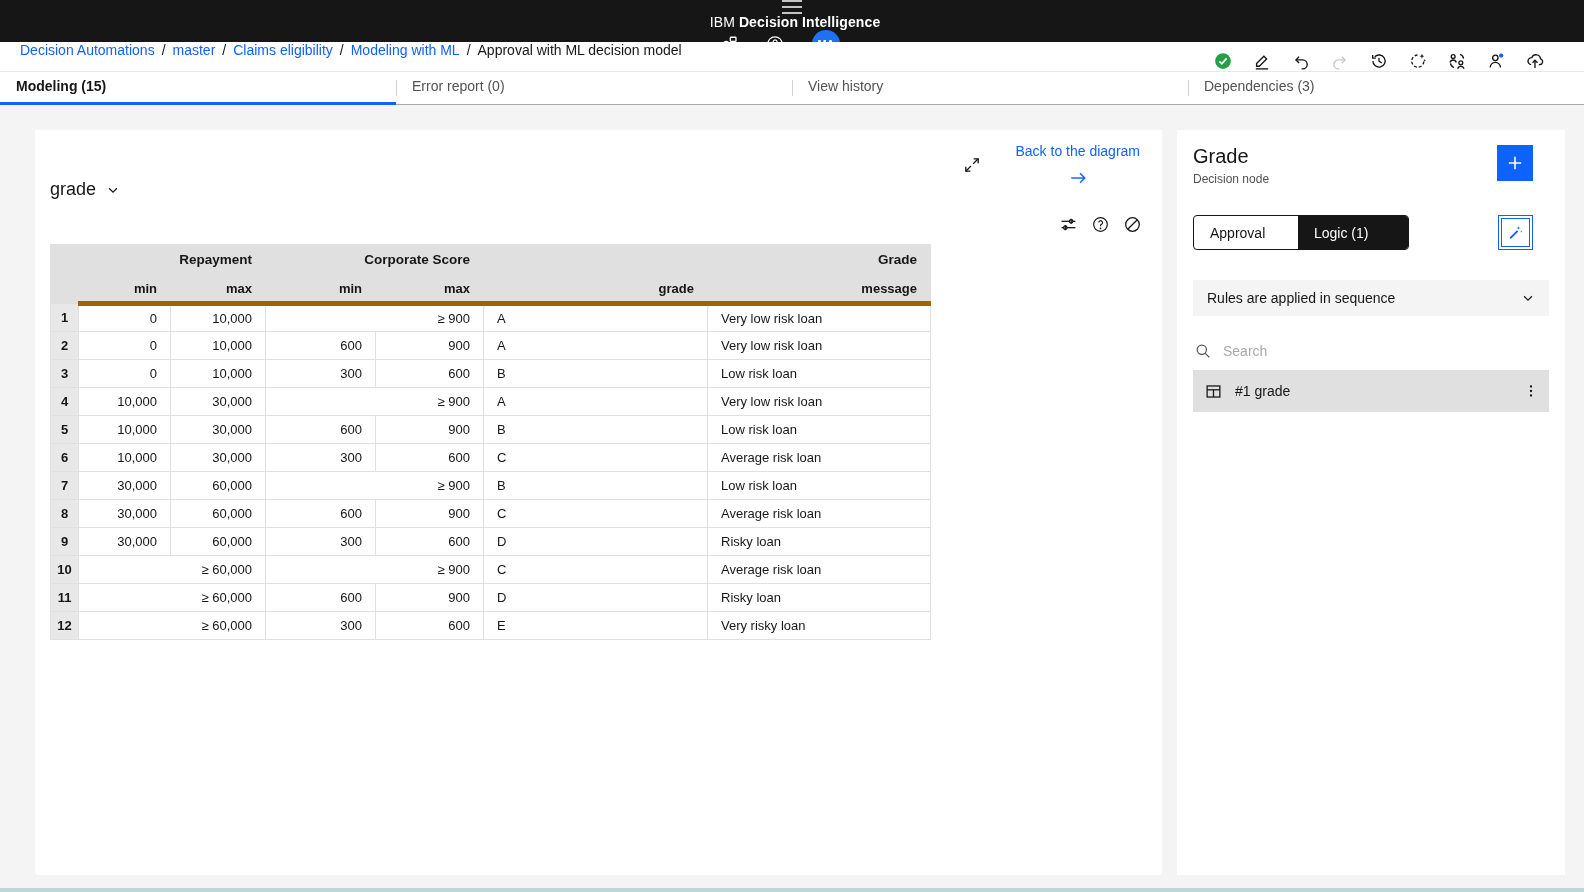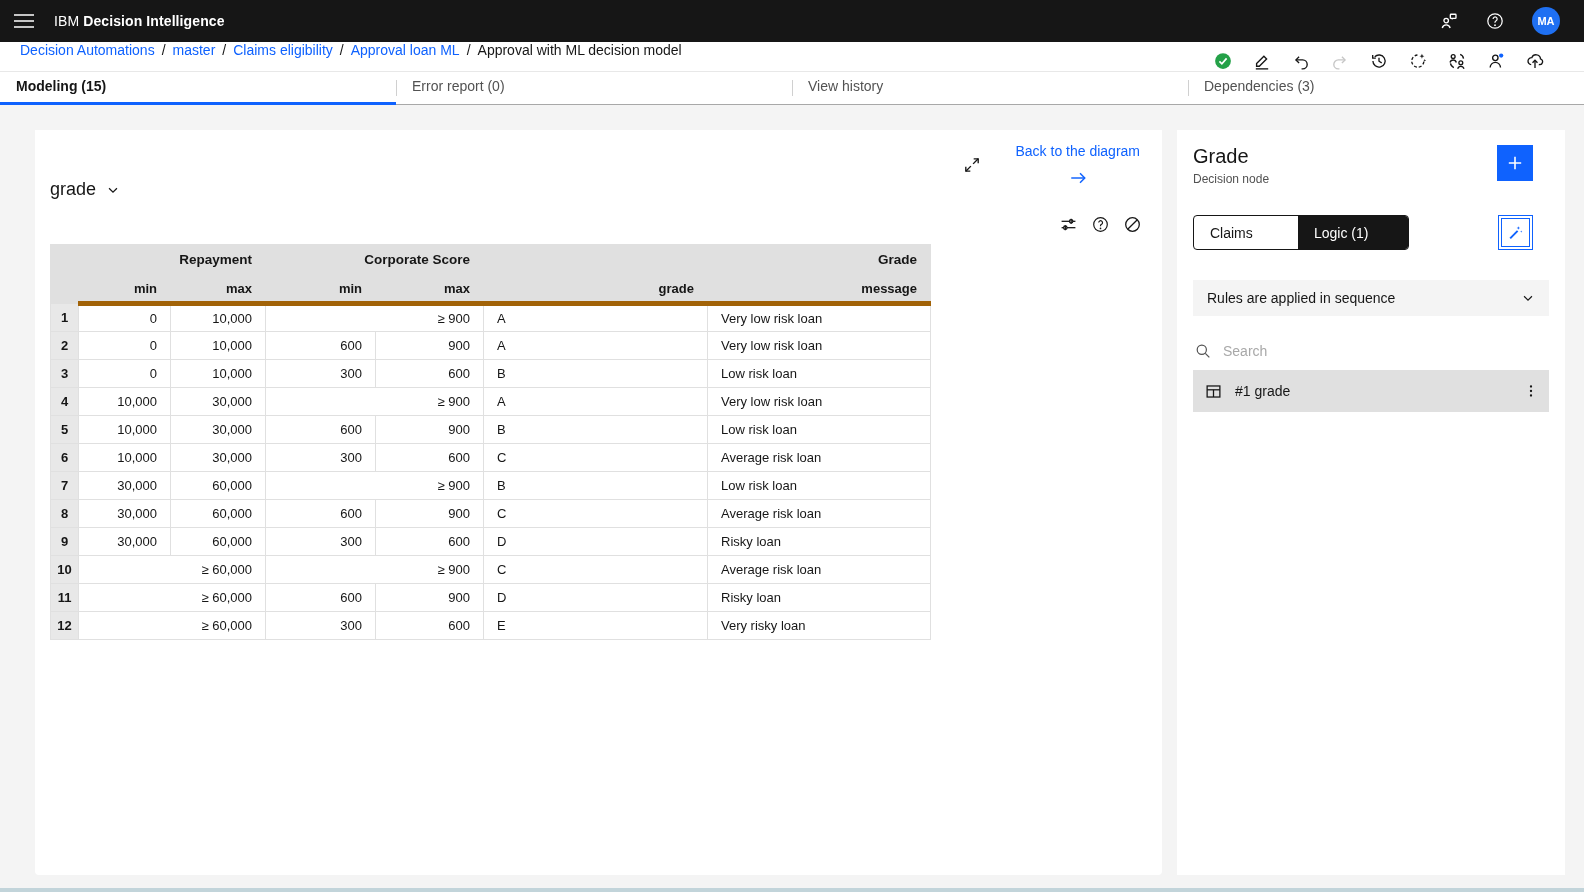--- a/index.html
+++ b/index.html
@@ -1,21 +1,21 @@
 <!DOCTYPE html>
 <html><head>
 <meta charset="utf-8">
 <style>
   * { margin:0; padding:0; box-sizing:border-box; }
   html,body { width:1584px; height:892px; overflow:hidden; }
   body { background:#f4f4f4; font-family:"Liberation Sans", sans-serif; color:#161616; position:relative; }
   svg { display:block; }
 
   
-  .app-header { height:42px; background:#161616; display:flex; align-items:center; }
+  .app-header { height:42px; background:#161616; display:flex; align-items:center;flex-direction:column; }
   .hamburger-btn { width:48px; height:42px; display:flex; align-items:center; justify-content:center; cursor:pointer; }
   .brand { color:#fff; font-size:14px; margin-left:6px; letter-spacing:.1px; }
   .brand b { font-weight:700; margin-left:4px; }
   .app-header .spacer { flex:1; }
   .ghdr-icons { display:flex; align-items:center; gap:28px; padding-right:24px; }
   .ghdr-icon { width:18px; height:18px; cursor:pointer; }
   .avatar { width:28px; height:28px; border-radius:50%; background:#1f70f2; color:#fff; font-size:11px; font-weight:700; display:flex; align-items:center; justify-content:center; cursor:pointer; }
 
   
   .crumb-bar { height:30px; background:#fff; display:flex; align-items:flex-start; padding-left:20px; border-bottom:1px solid #e8e8e8; position:relative; }
@@ -114,21 +114,21 @@
 </header>
 
 <div class="crumb-bar">
   <nav style="display:flex;align-items:center;">
       <a>Decision Automations</a>
       <span class="crumb-sep">/</span>
       <a>master</a>
       <span class="crumb-sep">/</span>
       <a>Claims eligibility</a>
       <span class="crumb-sep">/</span>
-      <a>Approval loan ML</a>
+      <a>Modeling with ML</a>
       <span class="crumb-sep">/</span>
       <span class="crumb-current">Approval with ML decision model</span>
     </nav>
 
   <div class="action-toolbar">
     <span class="tool-btn">
       <svg width="18" height="18" viewBox="0 0 16 16">
           <circle cx="8" cy="8" r="7" fill="#24a148"></circle>
           <path d="M4.8 8.3l2.2 2.2 4.2-4.8" stroke="#fff" stroke-width="1.5" fill="none"></path>
         </svg>
@@ -425,21 +425,21 @@
 
   <button class="add-btn">
     <span>
       <svg width="18" height="18" viewBox="0 0 16 16" fill="none" stroke="#fff" stroke-width="1.4">
           <path d="M8 2.5v11M2.5 8h11"></path>
         </svg>
     </span>
   </button>
 
   <div class="switcher">
-    <div class="sw-btn">Claims</div>
+    <div class="sw-btn">Approval</div>
     <div class="sw-btn active">Logic (1)</div>
   </div>
 
   <button class="magic-btn">
     <span>
       <svg width="17" height="17" viewBox="0 0 16 16" fill="none" stroke="#0f62fe" stroke-width="1.8">
         <path d="M3 13.5L10 6.5"></path>
         <path d="M10.7 2.2l.45 1.2 1.2.45-1.2.45-.45 1.2-.45-1.2-1.2-.45 1.2-.45z" fill="#0f62fe" stroke="none"></path>
         <path d="M13.4 6l.3.8.8.3-.8.3-.3.8-.3-.8-.8-.3.8-.3z" fill="#0f62fe" stroke="none"></path>
       </svg>

